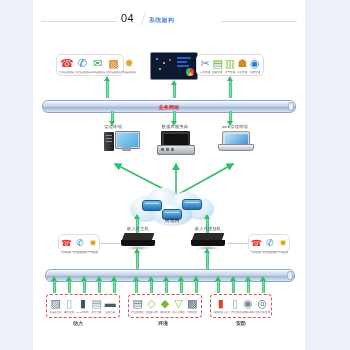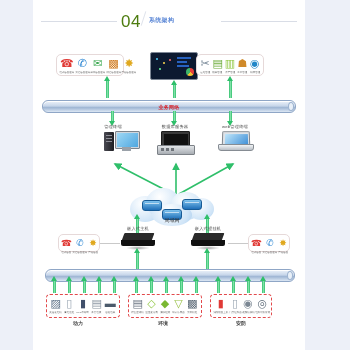--- a/index.html
+++ b/index.html
@@ -17,21 +17,21 @@
 
   
   .header{position:absolute;left:33px;top:10px;width:272px;height:22px;}
   .hdr-rule{
     position:absolute;top:11px;height:1px;background:#d9dde6;
   }
   .hdr-rule.left{left:8px;width:76px;}
   .hdr-rule.right{right:8px;width:76px;}
   .hdr-num{
     position:absolute;left:88px;top:2px;
-    font-size:17px;color:#4d7c0f;letter-spacing:.5px;
+    font-size:11px;color:#0f172a;letter-spacing:.5px;
   }
   .hdr-slash{
     position:absolute;left:110px;top:1px;
     width:1px;height:15px;background:#dfe3ec;
     transform:rotate(18deg);
   }
   .hdr-title{
     position:absolute;left:116px;top:6px;
     font-size:6px;color:#5b87d6;font-weight:bold;letter-spacing:.3px;
   }

